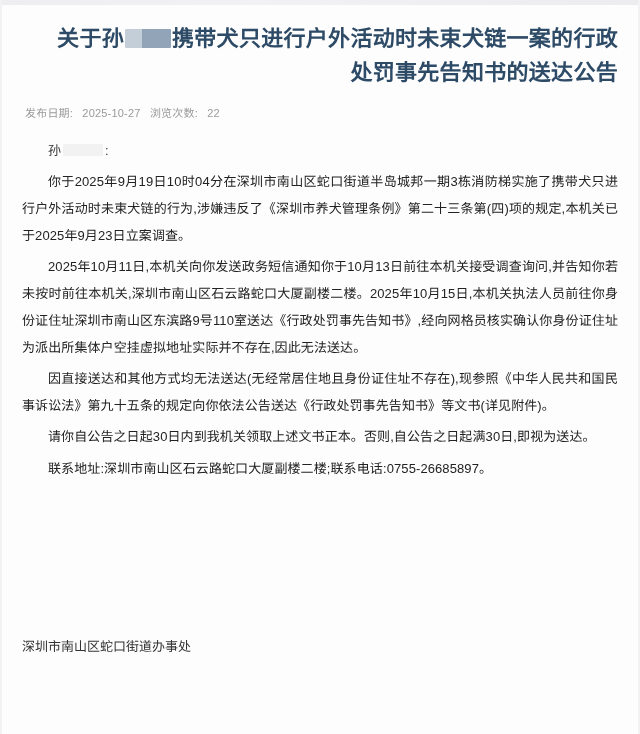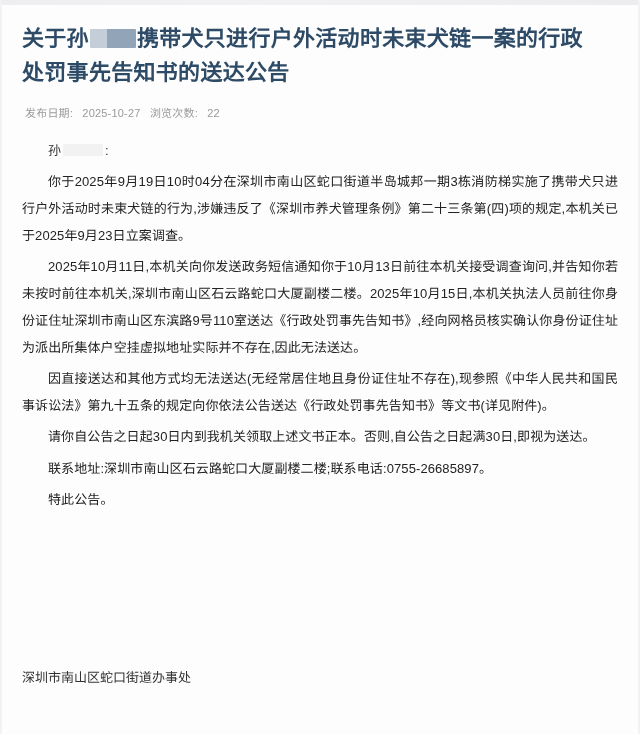--- a/index.html
+++ b/index.html
@@ -43,21 +43,21 @@
   }
   .content {
     position: relative;
     padding: 0 22px;
   }
 
   
   .title {
     margin: 0;
     padding-top: 22px;
-    text-align: left;
+    text-align: right;
     color: #2d4a66;
     font-size: 22px;
     font-weight: bold;
     line-height: 1.55;
     letter-spacing: .3px;
   }
   .title-line {
     display: block;
   }
   .redact {
@@ -151,21 +151,20 @@
 
     <div class="body-text">
 
       <p class="addressee"><span>孙</span><span class="name-redact"></span><span>:</span></p>
 
       <p class="para">你于2025年9月19日10时04分在深圳市南山区蛇口街道半岛城邦一期3栋消防梯实施了携带犬只进行户外活动时未束犬链的行为,涉嫌违反了《深圳市养犬管理条例》第二十三条第(四)项的规定,本机关已于2025年9月23日立案调查。</p>
       <p class="para">2025年10月11日,本机关向你发送政务短信通知你于10月13日前往本机关接受调查询问,并告知你若未按时前往本机关,深圳市南山区石云路蛇口大厦副楼二楼。2025年10月15日,本机关执法人员前往你身份证住址深圳市南山区东滨路9号110室送达《行政处罚事先告知书》,经向网格员核实确认你身份证住址为派出所集体户空挂虚拟地址实际并不存在,因此无法送达。</p>
       <p class="para">因直接送达和其他方式均无法送达(无经常居住地且身份证住址不存在),现参照《中华人民共和国民事诉讼法》第九十五条的规定向你依法公告送达《行政处罚事先告知书》等文书(详见附件)。</p>
       <p class="para">请你自公告之日起30日内到我机关领取上述文书正本。否则,自公告之日起满30日,即视为送达。</p>
       <p class="para">联系地址:深圳市南山区石云路蛇口大厦副楼二楼;联系电话:0755-26685897。</p>
-      <p class="para">特此公告。</p>
 
     </div>
 
     <div class="signature">
       <div>深圳市南山区蛇口街道办事处</div>
     </div>
 
   </div>
 </div>
 

